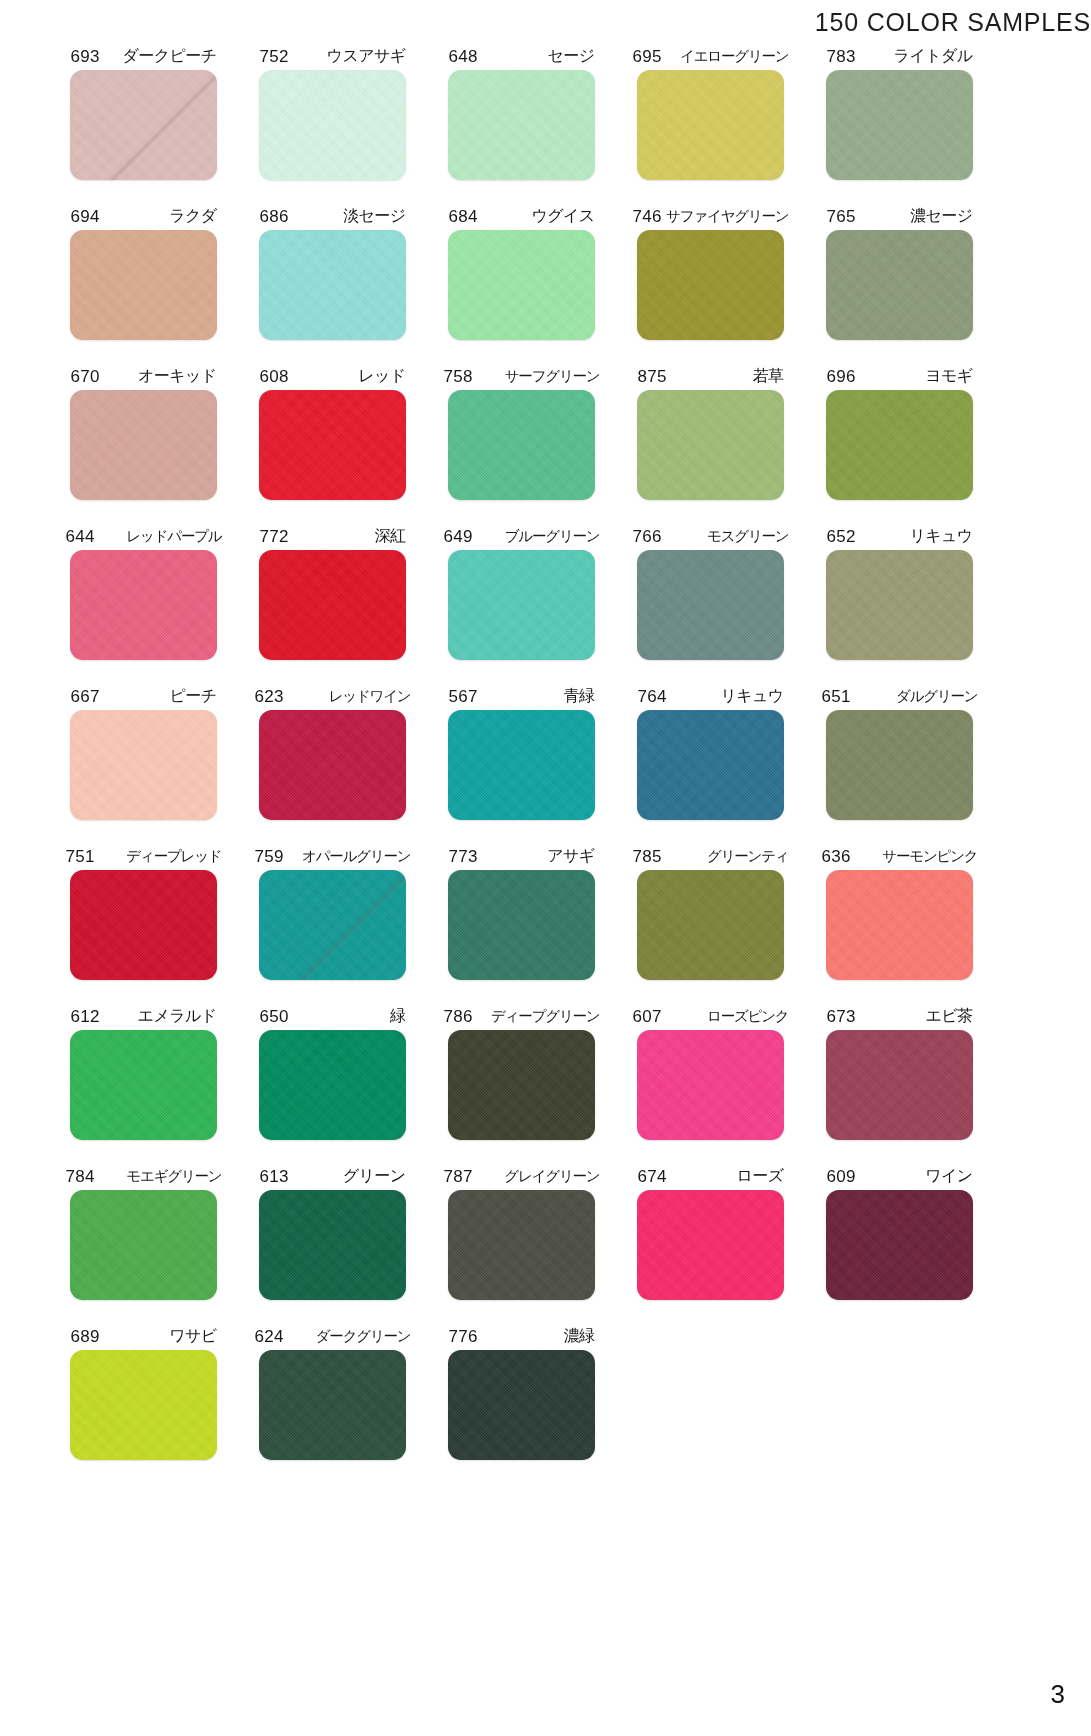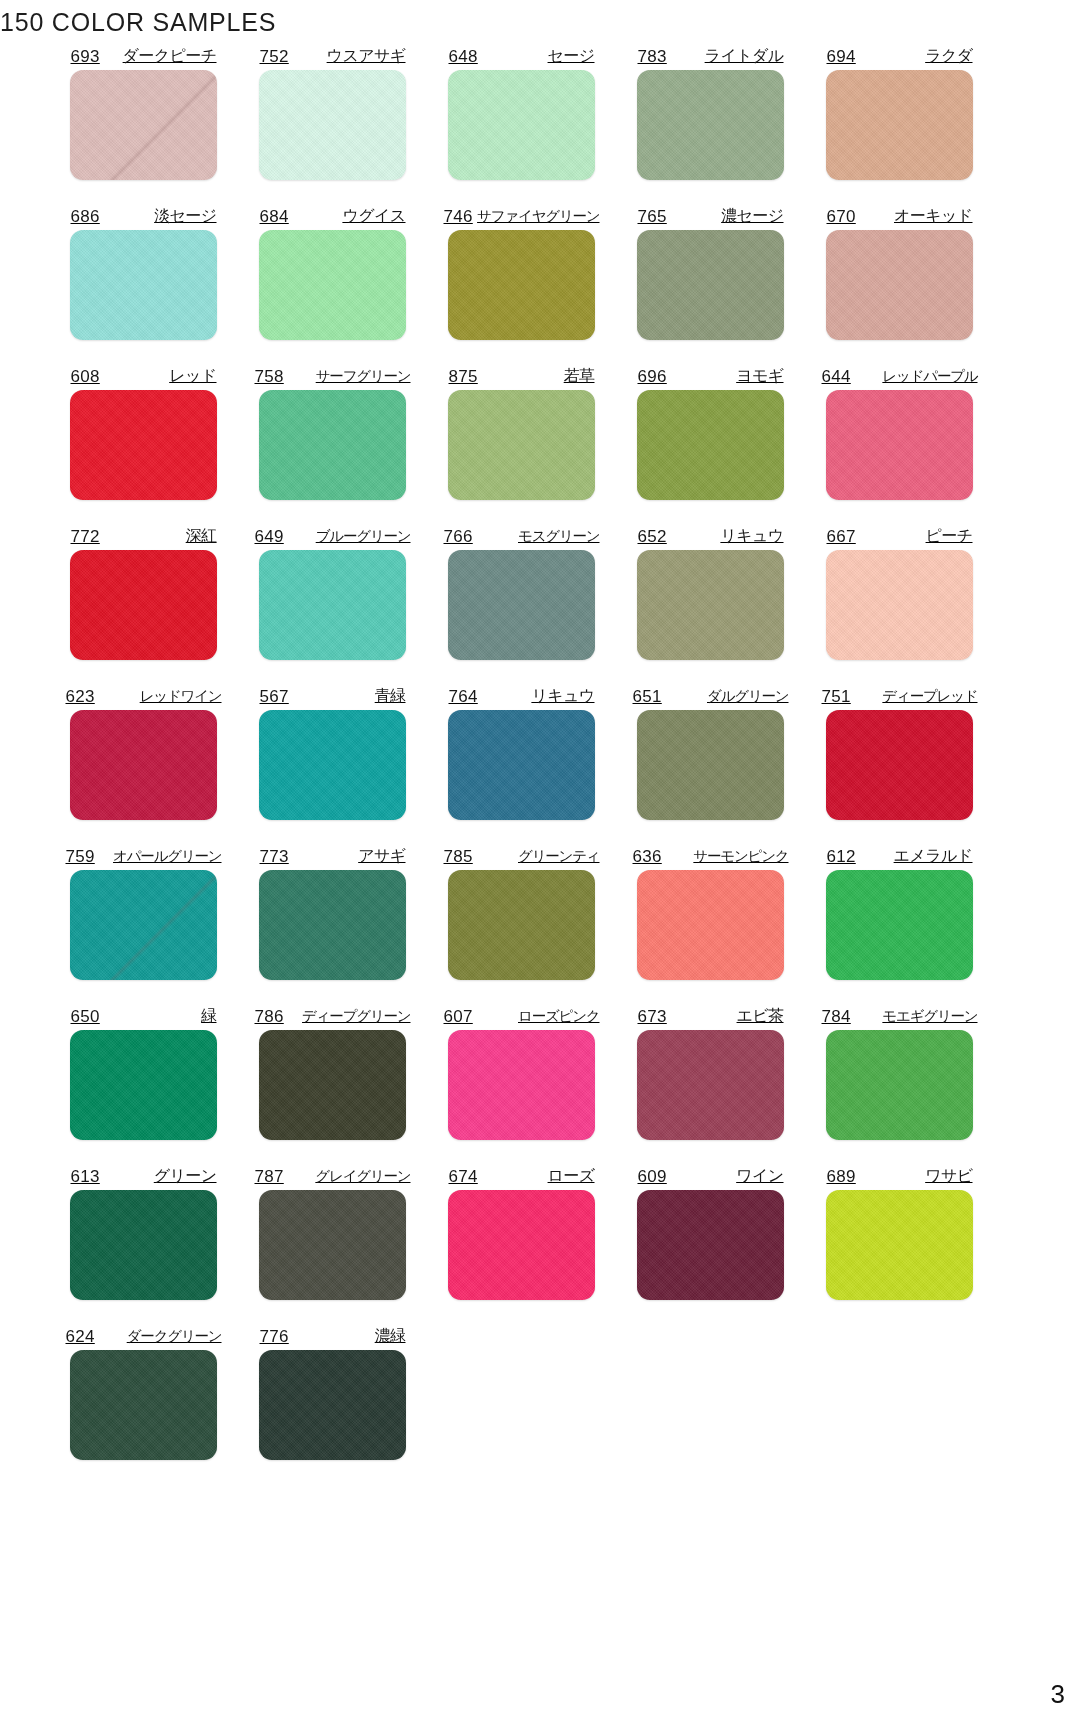--- a/index.html
+++ b/index.html
@@ -17,36 +17,35 @@
     height: 1736px;
     background: #ffffff;
     overflow: hidden;
     box-sizing: border-box;
   }
   #page-title {
     position: absolute;
     top: 8px;
     left: 0;
     width: 1091px;
-    text-align: left;
+    text-align: right;
     font-size: 25px;
     letter-spacing: 0.8px;
     color: #1d1d1d;
     font-family: "Liberation Sans", "DejaVu Sans", sans-serif;
     font-weight: 400;
   }
   #grid {
     position: absolute;
     top: 44px;
     left: 49px;
     width: 946px;
     display: grid;
     grid-template-columns: repeat(5, 189px);
     grid-auto-rows: 160px;
-    text-decoration: underline;
   }
   .cell {
     position: relative;
     width: 189px;
     height: 160px;
   }
   .cell-label {
     position: relative;
     height: 24px;
     width: 146px;
@@ -132,20 +131,27 @@
         <div class="swatch" style="background-color: rgb(216, 246, 231);"></div>
       </div>
       <div class="cell">
         <div class="cell-label">
           <span class="cell-code">648</span>
           <span class="cell-name">セージ</span>
         </div>
         <div class="swatch" style="background-color: rgb(185, 236, 197);"></div>
       </div>
       <div class="cell">
+        <div class="cell-label tight">
+          <span class="cell-code">695</span>
+          <span class="cell-name">イエローグリーン</span>
+        </div>
+        <div class="swatch" style="background-color: rgb(214, 204, 94);"></div>
+      </div>
+      <div class="cell">
         <div class="cell-label">
           <span class="cell-code">783</span>
           <span class="cell-name">ライトダル</span>
         </div>
         <div class="swatch" style="background-color: rgb(150, 173, 140);"></div>
       </div>
       <div class="cell">
         <div class="cell-label">
           <span class="cell-code">694</span>
           <span class="cell-name">ラクダ</span>

